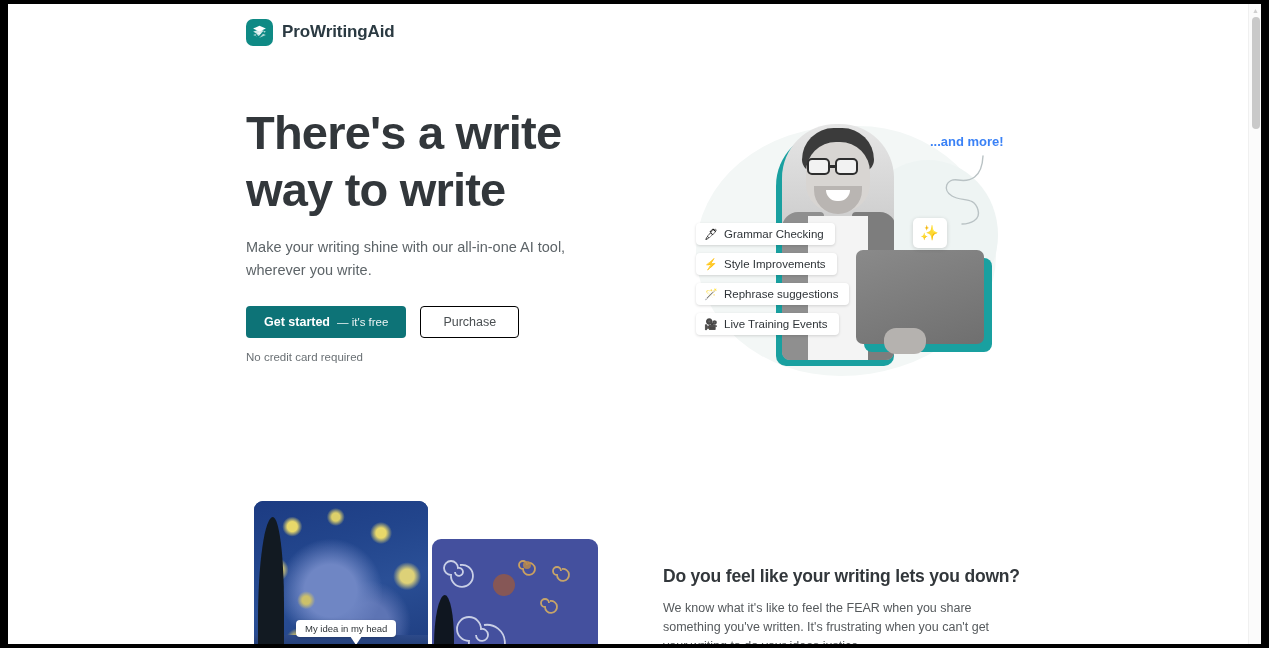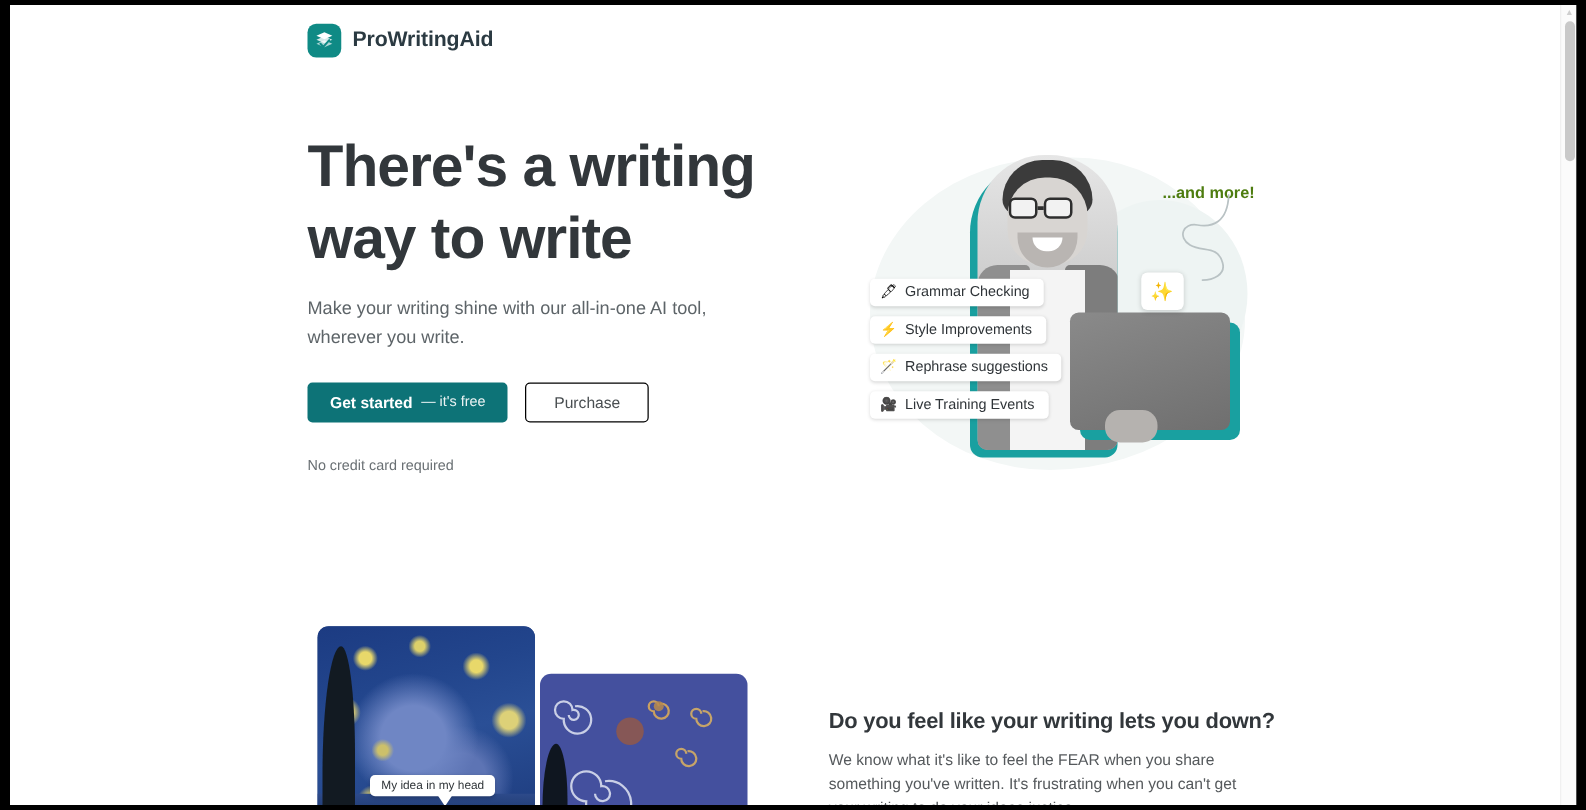--- a/index.html
+++ b/index.html
@@ -190,21 +190,21 @@
     border: 1px solid #000000;
     border-radius: 4px;
     padding: 0 22px;
     height: 32px;
     font-size: 12.5px;
     cursor: pointer;
     font-family: "Liberation Sans", sans-serif;
     white-space: nowrap;
   }
   #hero-disclaimer {
-    margin-top: 29px;
+    margin-top: 13px;
     font-size: 11.5px;
     color: #6a7074;
   }
 
   
   #hero-illustration {
     position: absolute;
     left: 660px;
     top: 40px;
     width: 360px;
@@ -336,23 +336,22 @@
     align-items: center;
     justify-content: center;
     font-size: 15px;
   }
   #illu-and-more {
     position: absolute;
     left: 262px;
     top: 34px;
     font-size: 13px;
     font-weight: bold;
-    color: #4d7c0f;
-    white-space: nowrap;
-    margin-top: 12px;
+    color: #3b82f6;
+    white-space: nowrap;
   }
   #illu-squiggle {
     position: absolute;
     left: 258px; top: 52px;
     width: 64px; height: 76px;
   }
 
   #feature-chips {
     position: absolute;
     left: 28px;
@@ -513,21 +512,21 @@
           <span id="brand-name">ProWritingAid</span>
         </a>
 
 
       </header>
 
       <section id="hero">
 
         <div id="hero-copy">
           <h1 id="hero-title">
-            <span>There's a writing</span><br>
+            <span>There's a write</span><br>
             <span>way to write</span>
           </h1>
 
           <p id="hero-subtitle">Make your writing shine with our all-in-one AI tool, wherever you write.</p>
 
           <div id="hero-actions">
             <button id="cta-get-started">
               <span id="cta-get-started-label">Get started</span>
               <span id="cta-get-started-note">— it's free</span>
             </button>

